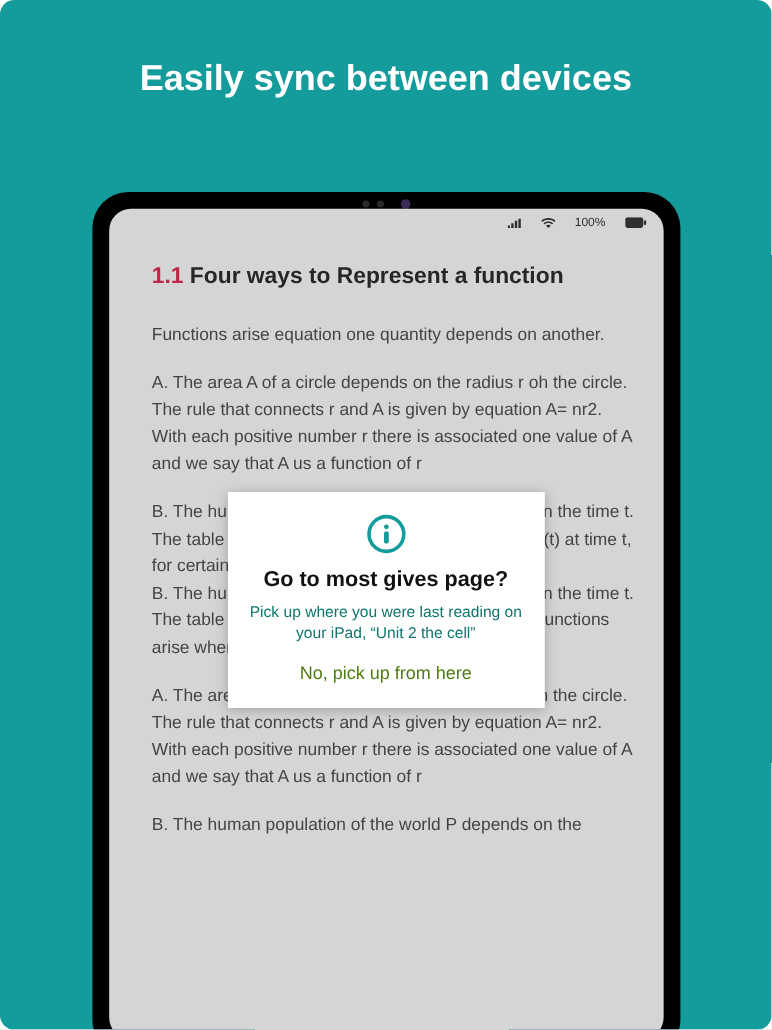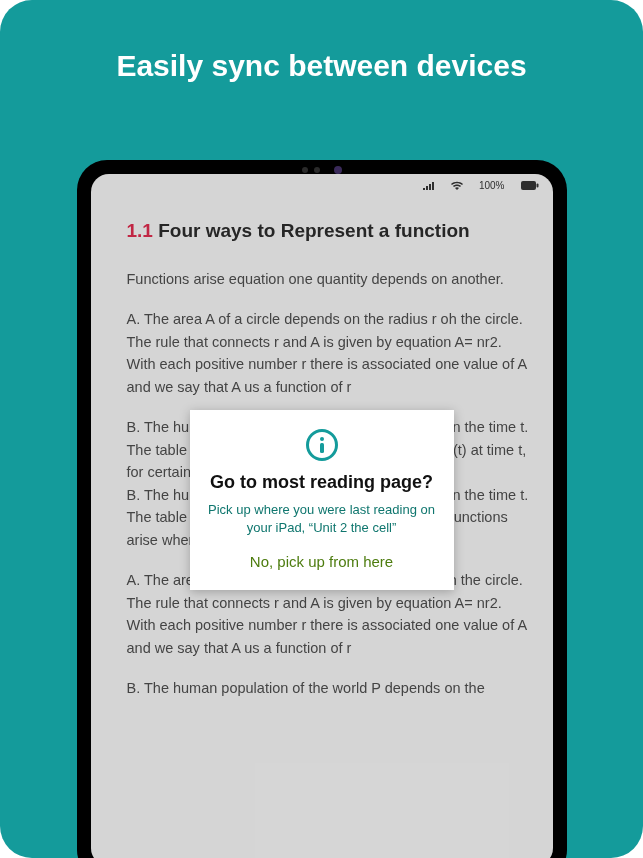--- a/index.html
+++ b/index.html
@@ -7,21 +7,21 @@
     width: 643px;
     height: 858px;
     background: #fff;
     font-family: -apple-system, BlinkMacSystemFont, "Segoe UI", Helvetica, Arial, sans-serif;
     overflow: hidden;
   }
   .promo-card {
     width: 643px;
     height: 858px;
     background: #149b9b;
-    border-radius: 32px;
+    border-radius: 12px;
     position: relative;
     overflow: hidden;
   }
   .promo-title {
     color: #fff;
     font-size: 30px;
     font-weight: 700;
     text-align: center;
     padding-top: 48px;
     line-height: 1.2;
@@ -206,21 +206,21 @@
       <div class="dim-overlay"></div>
 
       <div class="dialog">
         <div class="dialog-icon">
           <svg width="34" height="34" viewBox="0 0 34 34">
             <circle cx="17" cy="17" r="14.5" fill="none" stroke="#149b9b" stroke-width="3"></circle>
             <circle cx="17" cy="11" r="2" fill="#149b9b"></circle>
             <rect x="15" y="15" width="4" height="10" rx="1.5" fill="#149b9b"></rect>
           </svg>
         </div>
-        <div class="dialog-title">Go to most reading page?</div>
+        <div class="dialog-title">Go to most gives page?</div>
         <div class="dialog-body">Pick up where you were last reading on your iPad, “Unit 2 the cell”</div>
         <button class="btn-link">No, pick up from here</button>
       </div>
 
     </div>
   </div>
 
 </div>
 
 </body></html>

